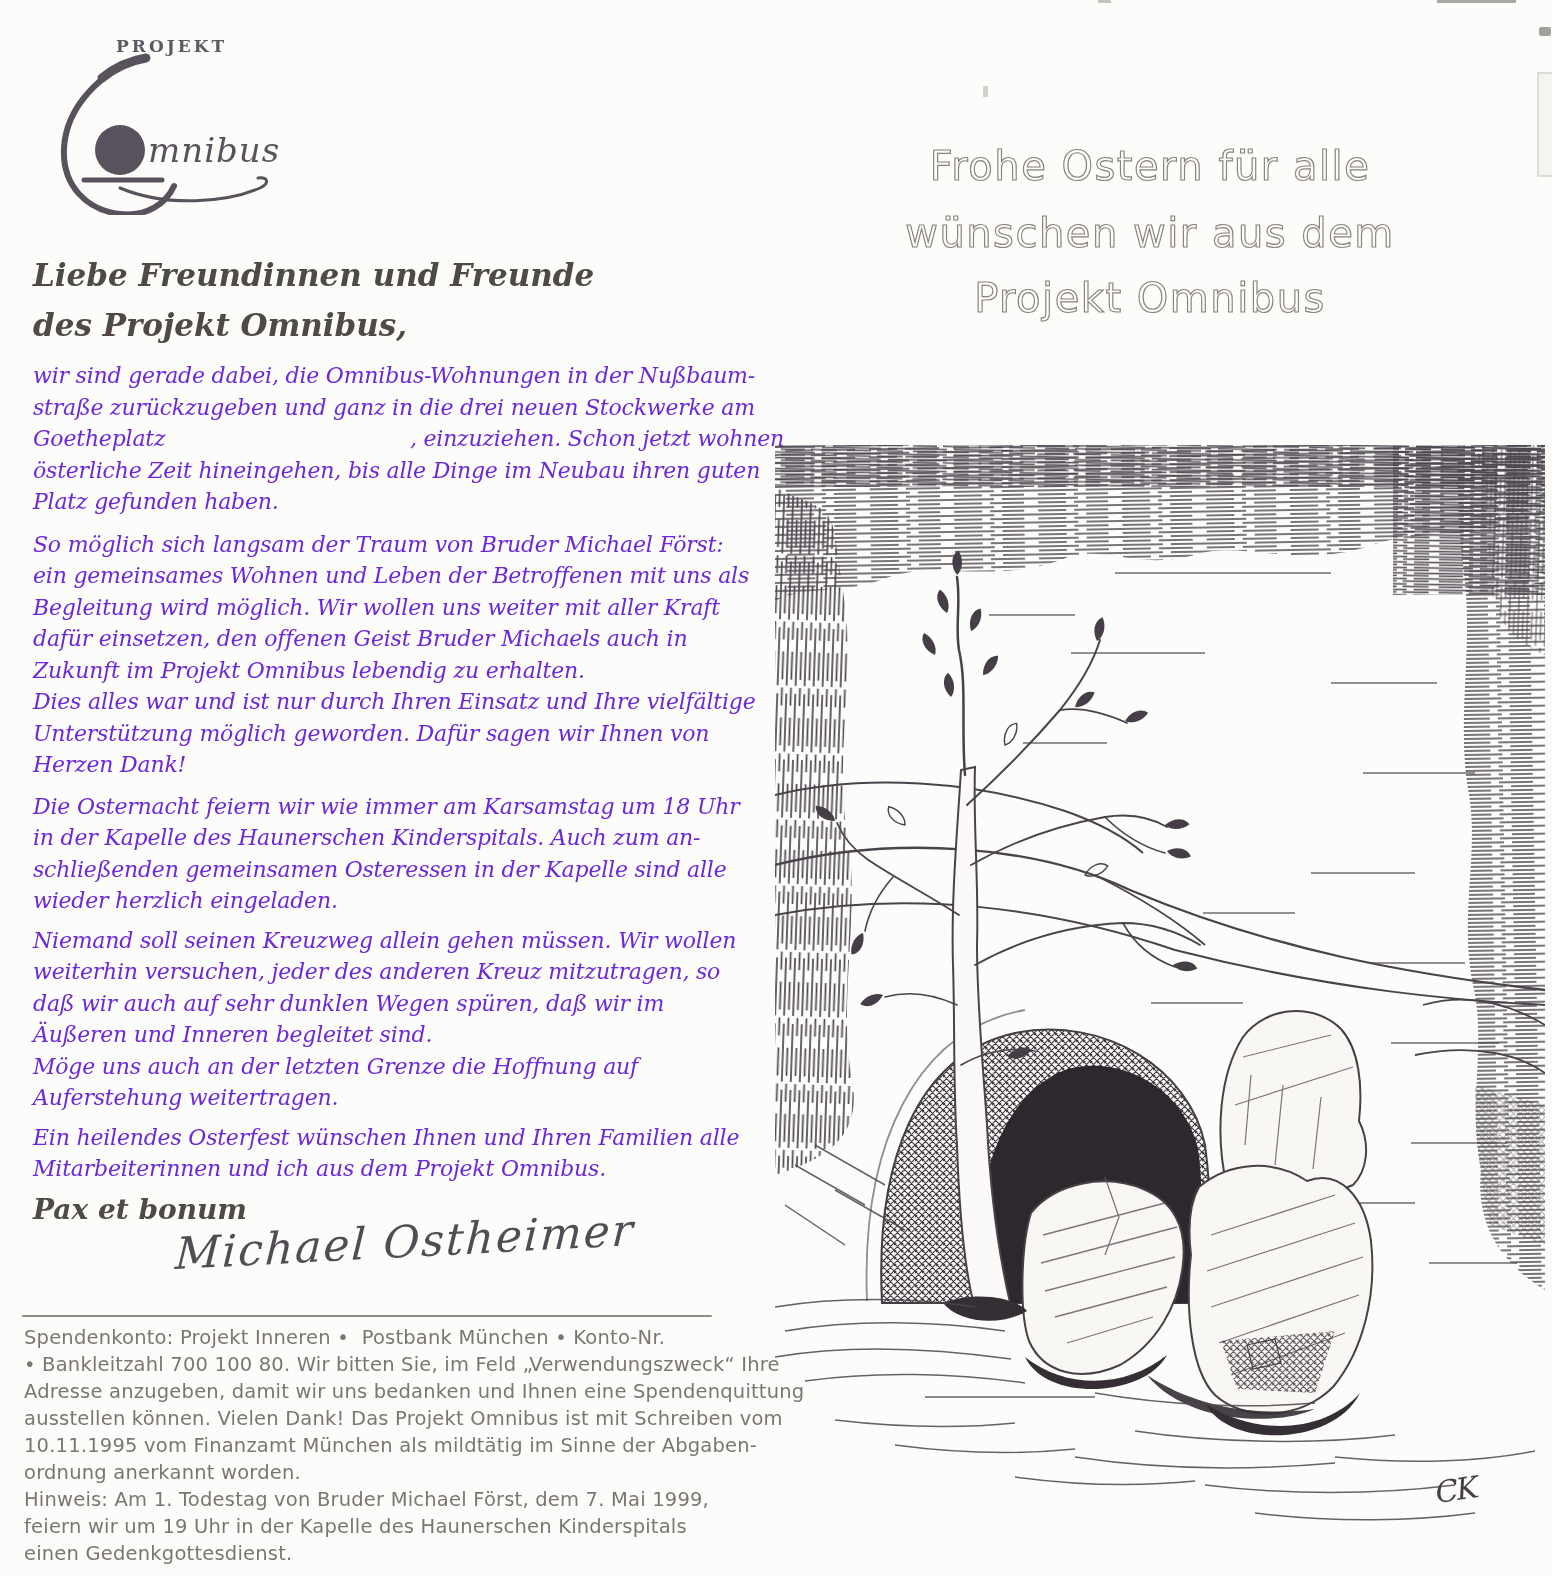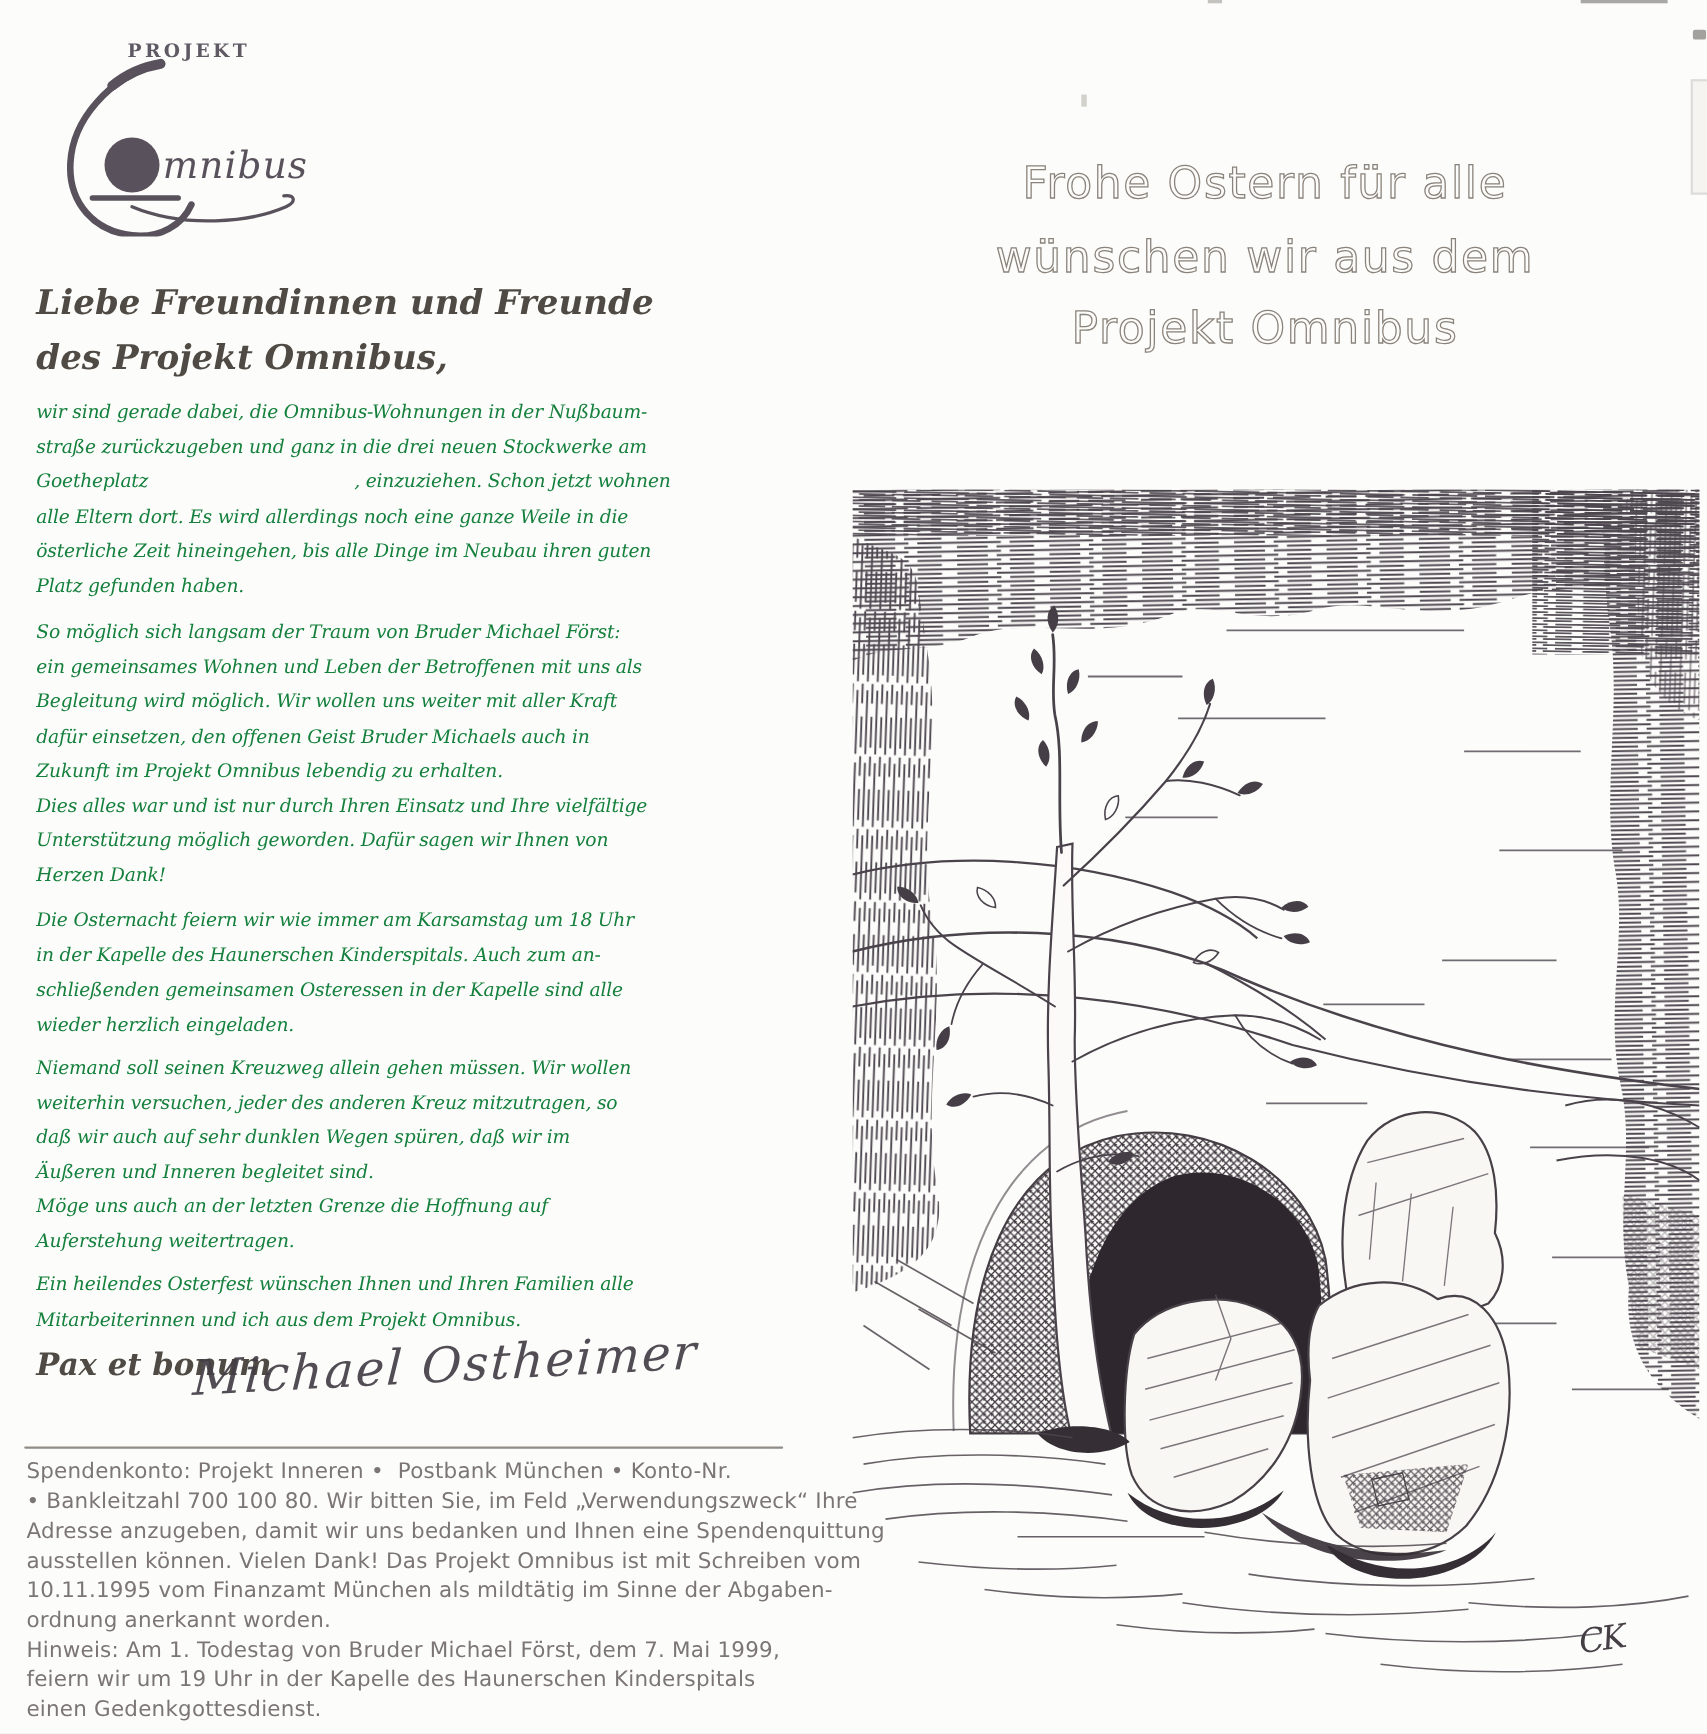--- a/index.html
+++ b/index.html
@@ -19,22 +19,22 @@
     position:absolute;left:33px;top:250px;width:710px;
     color:#55504a;
   }
   .salutation .line{
     font-style:italic;font-weight:bold;
     font-size:31px;line-height:50px;color:#4f4a44;
     white-space:pre;letter-spacing:0px;
   }
   .para{margin:0;}
   .para .line{
-    font-style:italic;font-size:17px;line-height:31.5px;
-    letter-spacing:-0.2px;white-space:pre;color:#15803d;
+    font-style:italic;font-size:22px;line-height:31.5px;
+    letter-spacing:-0.2px;white-space:pre;color:#6d28d9;
   }
   #p1{margin-top:10px;}
   #p2{margin-top:11px;}
   #p3{margin-top:10px;}
   #p4{margin-top:8px;}
   #p5{margin-top:8px;}
   #closing{
     margin-top:9px;font-style:italic;font-weight:bold;
     font-size:28px;line-height:31.5px;color:#4f4a44;white-space:pre;
   }
@@ -94,21 +94,20 @@
     <div class="salutation">
 
     <div class="line">Liebe Freundinnen und Freunde</div>
         <div class="line">des Projekt Omnibus,</div>
       </div>
     <div class="para" id="p1">
 
     <div class="line">wir sind gerade dabei, die Omnibus-Wohnungen in der Nußbaum-</div>
         <div class="line">straße zurückzugeben und ganz in die drei neuen Stockwerke am</div>
         <div class="line">Goetheplatz                                    , einzuziehen. Schon jetzt wohnen</div>
-        <div class="line">alle Eltern dort. Es wird allerdings noch eine ganze Weile in die</div>
         <div class="line">österliche Zeit hineingehen, bis alle Dinge im Neubau ihren guten</div>
         <div class="line">Platz gefunden haben.</div>
       </div>
     <div class="para" id="p2">
 
     <div class="line">So möglich sich langsam der Traum von Bruder Michael Först:</div>
         <div class="line">ein gemeinsames Wohnen und Leben der Betroffenen mit uns als</div>
         <div class="line">Begleitung wird möglich. Wir wollen uns weiter mit aller Kraft</div>
         <div class="line">dafür einsetzen, den offenen Geist Bruder Michaels auch in</div>
         <div class="line">Zukunft im Projekt Omnibus lebendig zu erhalten.</div>

